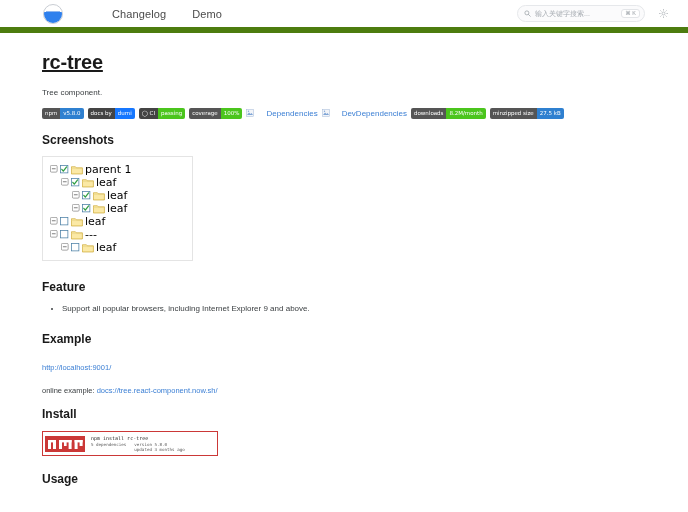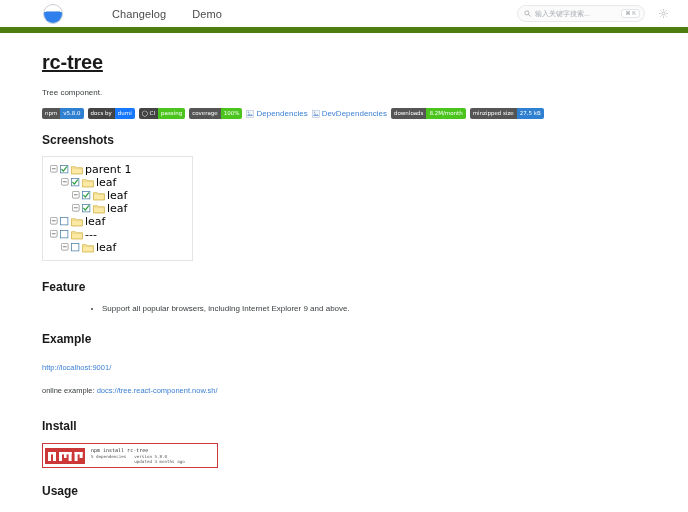--- a/index.html
+++ b/index.html
@@ -150,22 +150,22 @@
     background: #555;
     padding: 0 3px;
     display: flex; align-items: center;
   }
   .badge .rgt {
     padding: 0 3px;
     display: flex; align-items: center;
   }
   .broken-img {
     display: inline-flex;
-    align-items: flex-end;
-    gap: 2px;
+    align-items: flex-start;
+    gap: 12px;
     font-size: 8px;
     color: #3b7fd4;
     white-space: nowrap;
   }
   .broken-icon {
     width: 8px; height: 8px;
     flex: 0 0 auto;
   }
 
   
@@ -218,21 +218,20 @@
 
   
   ul.feature-list {
     margin: 9px 0 0 0;
     padding-left: 20px;
   }
   ul.feature-list li {
     font-size: 8px;
     color: #3c4043;
     line-height: 12px;
-    margin-left: 40px;
   }
 
   a.link {
     font-size: 7.5px;
     color: #3b7fd4;
     text-decoration: none;
     display: inline-block;
   }
   p.text {
     font-size: 7.5px;
@@ -542,21 +541,21 @@
 
   <h2 class="section" style="margin-top:17px;">Example</h2>
   <p style="margin:10px 0 0 0;">
     <a class="link" href="#">http://localhost:9001/</a>
   </p>
   <p class="text" style="margin-top:12px;">
     <span>online example:</span>
     <a class="link" href="#">docs://tree.react-component.now.sh/</a>
   </p>
 
-  <h2 class="section" style="margin-top:24px;">Install</h2>
+  <h2 class="section" style="margin-top:12px;">Install</h2>
 
   <div class="npm-badge">
     <div class="npm-logo">
       <svg width="40" height="16" viewBox="0 0 40 16">
         <rect x="0" y="0" width="40" height="16" fill="#cb3837"></rect>
         <rect x="3" y="4" width="3" height="9" fill="#fff"></rect>
         <rect x="8" y="4" width="3" height="9" fill="#fff"></rect>
         <rect x="3" y="4" width="8" height="2.4" fill="#fff"></rect>
         <rect x="14" y="4" width="3" height="9" fill="#fff"></rect>
         <rect x="19" y="4" width="2.6" height="6" fill="#fff"></rect>

